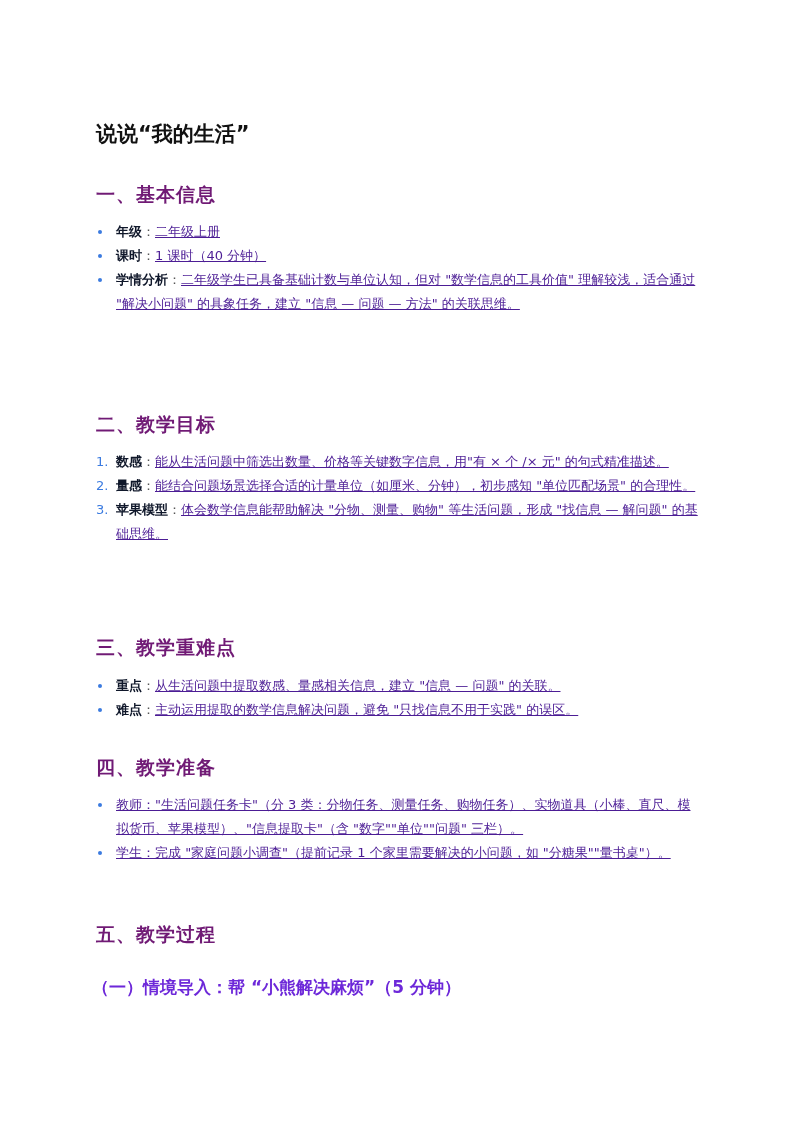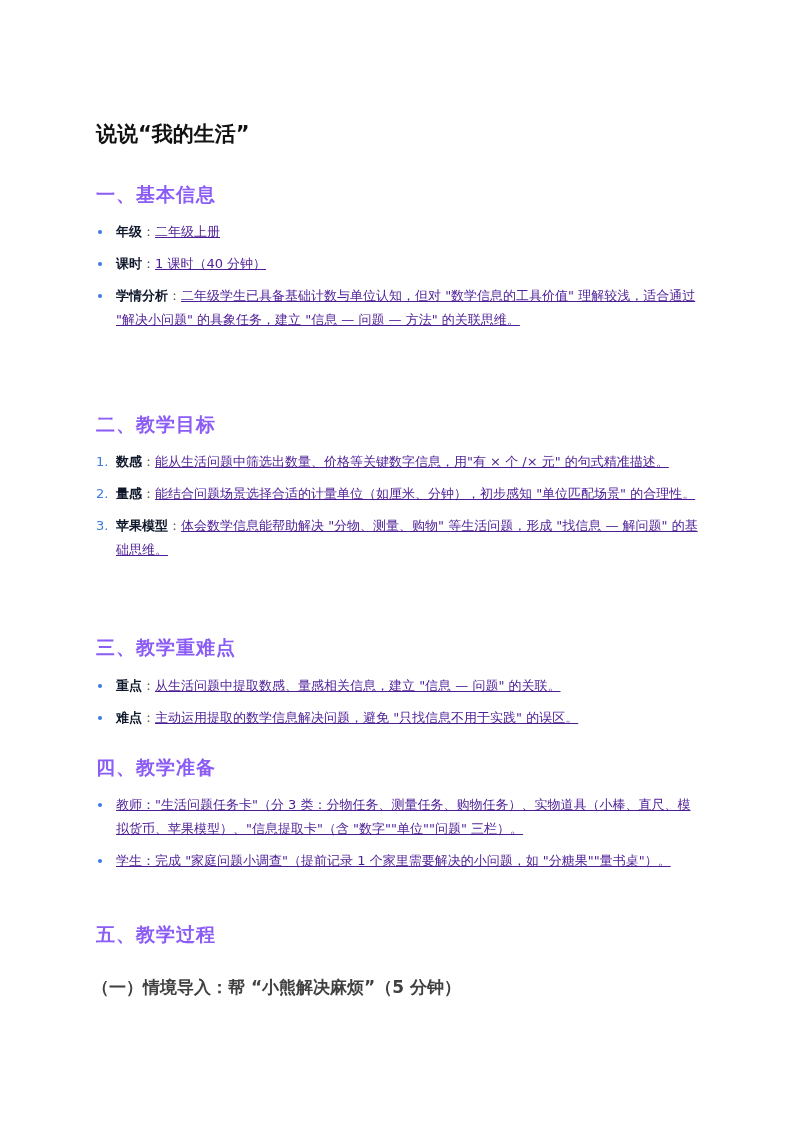--- a/index.html
+++ b/index.html
@@ -9,30 +9,30 @@
       color: #1a1a1a;
     }
     .page { position: absolute; left: 96px; top: 0; width: 604px; }
     .doc-title {
       position: absolute; left: 0; width: 604px; top: 118px;
       text-align: left; font-size: 21px; font-weight: bold; color: #111;
       margin: 0; line-height: 32px;
     }
     .h2 {
       position: absolute; left: 0; margin: 0;
-      font-size: 19px; font-weight: bold; color: #8b5cf6; line-height: 28px;
+      font-size: 19px; font-weight: bold; color: #701a75; line-height: 28px;
       letter-spacing: 1px;
     }
     .h3 {
       position: absolute; left: 4px; margin: 0;
-      font-size: 17px; font-weight: bold; color: #404040; line-height: 26px;
+      font-size: 17px; font-weight: bold; color: #6d28d9; line-height: 26px;
     }
     ul, ol { margin: 0; padding: 0; list-style: none; position: absolute; left: 0; width: 604px; }
     li { position: relative; padding-left: 20px; font-size: 13px; line-height: 24px; color: #333; }
-    li + li { margin-top: 8px; }
+    li + li { margin-top: 0; }
     .bullet {
       position: absolute; left: 2px; top: 10px; width: 4px; height: 4px; border-radius: 50%;
       background: #3b7be0;
     }
     .num {
       position: absolute; left: 0; top: 0; color: #3b7be0; font-size: 13px;
     }
     .label { font-weight: bold; color: #0f172a; }
     .colon { color: #555; }
     .text { color: #4c1d95; text-decoration: underline; }

